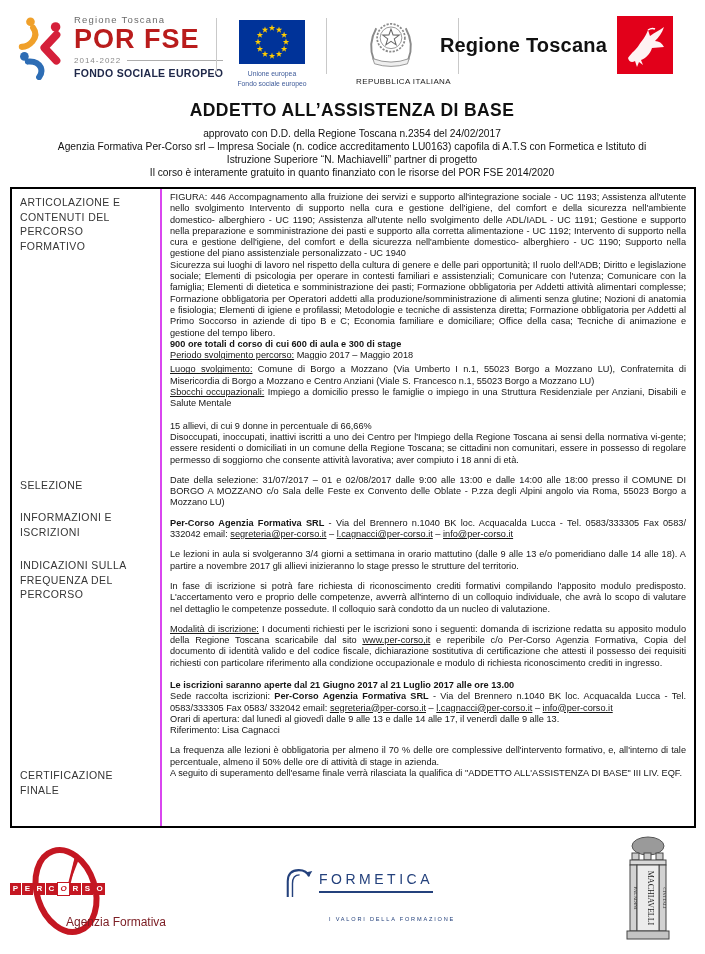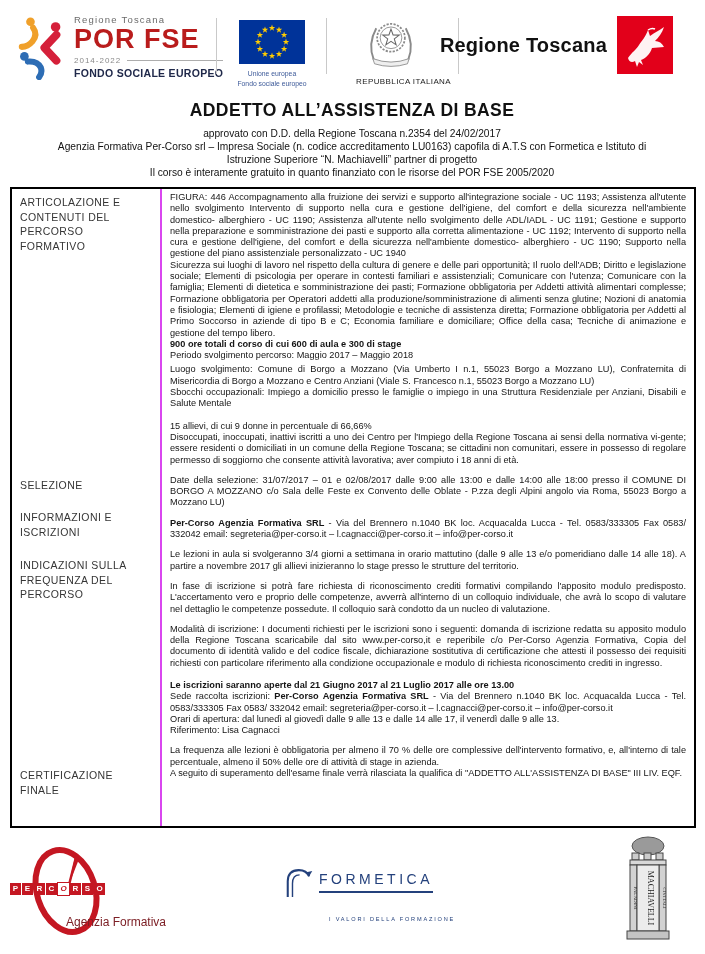--- a/index.html
+++ b/index.html
@@ -34,21 +34,21 @@
           box-sizing:border-box;display:flex;background:#fff;}
   .lcol{width:148px;border-right:2px solid #d946ef;position:relative;flex-shrink:0;}
   .left-label{position:absolute;left:8px;width:130px;font-size:10.5px;line-height:14.5px;
               color:#353535;letter-spacing:.4px;}
   .rcol{flex:1;padding:3px 8px 0 8px;overflow:hidden;}
   .para{margin:0;font-size:9.2px;line-height:11.3px;text-align:justify;text-align-last:left;color:#151515;}
   .para.gm{margin-top:9px;}
   .para.gs{margin-top:3px;}
   .para.gl{margin-top:11px;}
   .seg-b{font-weight:bold;}
-  .seg-u{}
+  .seg-u{text-decoration:underline;}
 
   
   .percorso{position:absolute;left:8px;top:843px;width:150px;height:105px;}
   .pc-letters{position:absolute;left:2px;top:40px;display:flex;}
   .pc-box{display:inline-block;width:11px;height:12px;margin-right:1px;background:#c41722;color:#fff;
           font-size:8px;font-weight:bold;text-align:center;line-height:12px;}
   .pc-box-alt{background:#fff;color:#c41722;font-style:italic;outline:1px solid #c41722;}
   .pc-name{position:absolute;left:58px;top:72px;font-size:12px;color:#7d2026;white-space:nowrap;}
   .formetica{position:absolute;left:283px;top:862px;width:150px;text-align:left;}
   .fm-row{display:flex;align-items:center;}
@@ -132,21 +132,21 @@
       </svg>
     </div>
   </div>
 
   <div class="titleblock">
     <div class="doc-title">ADDETTO ALL’ASSISTENZA DI BASE</div>
     <div class="doc-sub">
       <div>approvato con D.D. della Regione Toscana n.2354 del 24/02/2017</div>
       <div>Agenzia Formativa Per-Corso srl – Impresa Sociale (n. codice accreditamento LU0163) capofila di A.T.S con Formetica e Istituto di</div>
       <div>Istruzione Superiore “N. Machiavelli” partner di progetto</div>
-      <div>Il corso è interamente gratuito in quanto finanziato con le risorse del POR FSE 2005/2020</div>
+      <div>Il corso è interamente gratuito in quanto finanziato con le risorse del POR FSE 2014/2020</div>
     </div>
   </div>
 
   <div class="ctable">
     <div class="lcol">
         <div class="left-label" style="top: 6px;">ARTICOLAZIONE E CONTENUTI DEL PERCORSO FORMATIVO</div>
         <div class="left-label" style="top: 289px;">SELEZIONE</div>
         <div class="left-label" style="top: 321px;">INFORMAZIONI E ISCRIZIONI</div>
         <div class="left-label" style="top: 369px;">INDICAZIONI SULLA FREQUENZA DEL PERCORSO</div>
         <div class="left-label" style="top: 579px;">CERTIFICAZIONE FINALE</div>

